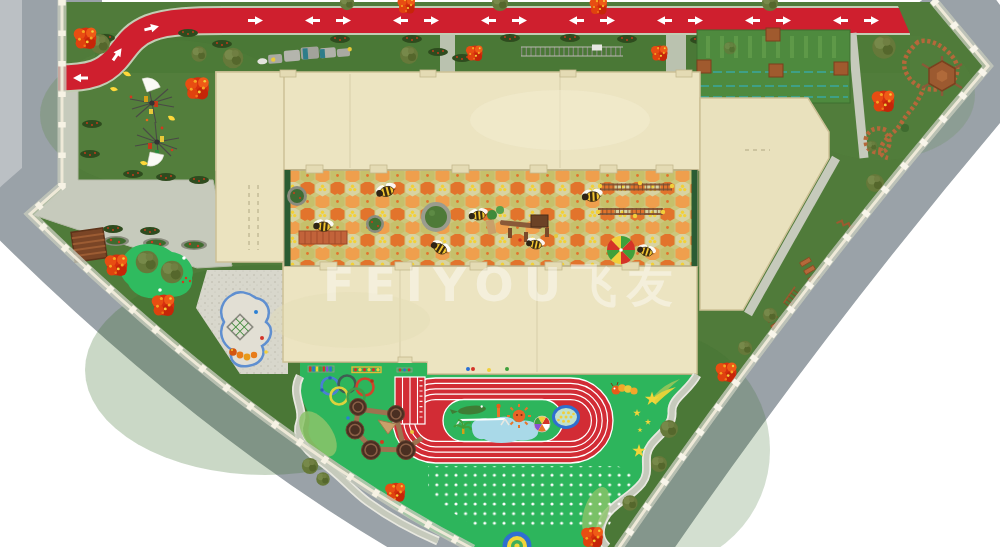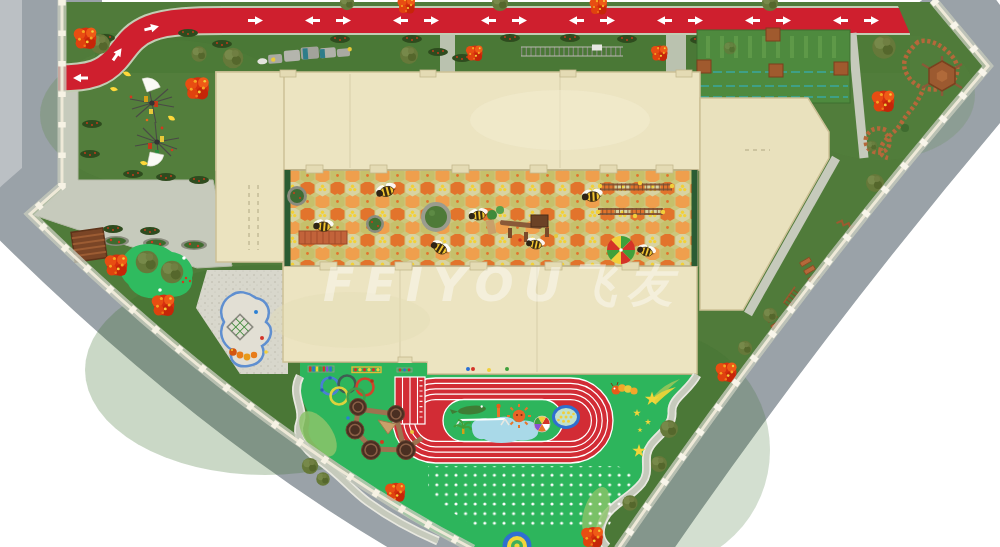--- a/index.html
+++ b/index.html
@@ -1,17 +1,17 @@
 <!DOCTYPE html>
 <html><head>
 <meta charset="utf-8">
 <style>
   html,body{margin:0;padding:0;background:#ffffff;}
   #stage{position:relative;width:1000px;height:547px;overflow:hidden;background:#fef9c3;
-         font-family:"DejaVu Sans","Liberation Sans",sans-serif;font-style:italic;}
+         font-family:"DejaVu Sans","Liberation Sans",sans-serif;}
   svg{display:block}
   .wm{font-family:"DejaVu Sans","Liberation Sans",sans-serif;font-weight:700;
       letter-spacing:10px;fill:rgba(255,255,255,0.42);}
 </style>
 </head>
 <body>
 
 <div id="stage">
 <svg width="1000" height="547" viewBox="0 0 1000 547">
   <defs>

